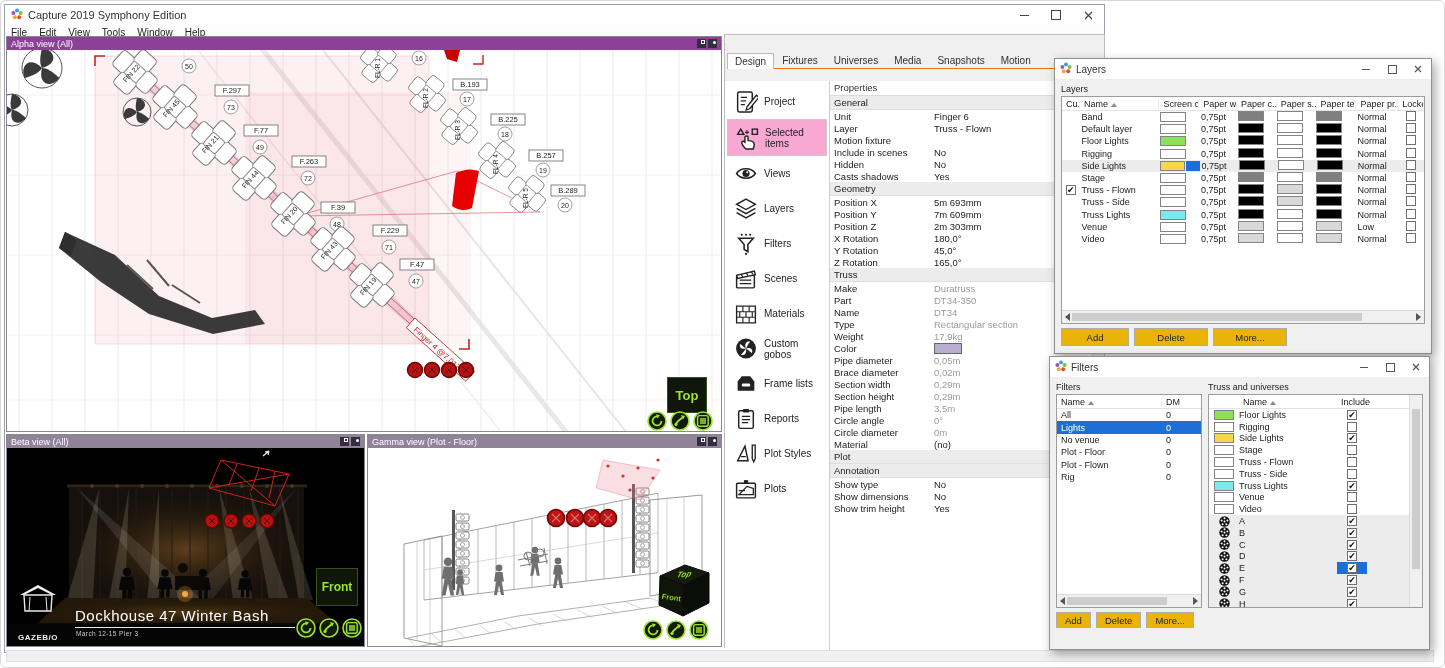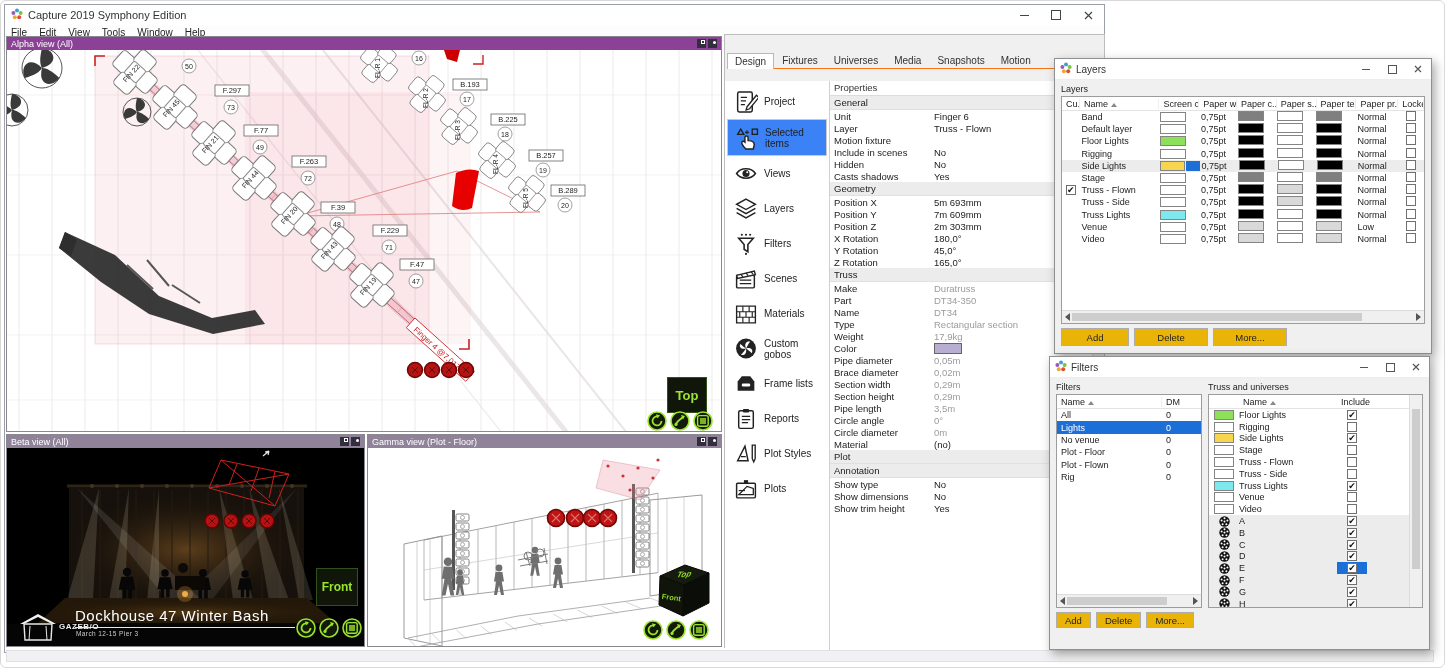--- a/index.html
+++ b/index.html
@@ -28,21 +28,21 @@
   .gbtns{position:absolute;display:flex;gap:3px;}
   
   .dpanel{position:absolute;left:723px;top:33px;width:381px;height:614px;background:#f0f0f0;
           border:1px solid #bdbdbd;box-sizing:border-box;}
   .tabs{display:flex;margin:16px 0 12px 2px;height:17px;align-items:flex-end;border-bottom:1px solid #f97316;}
   .tab{font-size:10px;color:#333;padding:2px 7px 2px 7px;border:1px solid transparent;border-bottom:none;}
   .tab.active{background:#fff;border-color:#b9b9b9;position:relative;top:1px;}
   .dbody{display:flex;height:calc(100% - 34px);}
   .dside{width:104px;background:#fff;border-right:1px solid #cfcfcf;padding-top:3px;}
   .ditem{height:35px;display:flex;align-items:center;margin:0 2px;}
-  .ditem.active{background:#3b82f6;border:1px solid #c9c9c9;}
+  .ditem.active{background:#f9a8d4;border:1px solid #c9c9c9;}
   .ditem svg{margin:0 6px 0 7px;flex:none;}
   .ditem .lbl{font-size:10px;color:#222;}
   .props{flex:1;background:#fff;overflow:hidden;position:relative;}
   .prophead{height:13px;font-size:9.5px;color:#333;padding:1px 0 0 4px;border-bottom:1px solid #dcdcdc;}
   .psec{height:12px;background:#ececec;font-size:9.5px;color:#222;padding:1px 0 0 4px;border-bottom:1px solid #e0e0e0;}
   .prow{display:flex;height:12px;font-size:9.5px;align-items:center;}
   .prow .pl{width:100px;padding-left:4px;color:#222;flex:none;}
   .prow .pv{flex:1;color:#222;}
   .prow .pv.muted{color:#9b9b9b;}
   .pscroll{position:absolute;right:0;top:0;bottom:0;width:11px;background:#f2f2f2;border-left:1px solid #dcdcdc;}
@@ -70,21 +70,21 @@
   .ar-r{border-top:4px solid transparent;border-bottom:4px solid transparent;border-left:5px solid #555;margin-right:3px;}
   .vscroll{position:absolute;top:0;bottom:0;right:0;width:12px;background:#f0f0f0;border-left:1px solid #dcdcdc;}
   .vs-thumb{position:absolute;left:2px;right:2px;background:#cdcdcd;}
   .btnrow{display:flex;gap:5px;margin:4px 0 0 6px;}
   .pushbtn{background:#eab308;border:1px solid #adadad;font-size:9.5px;color:#222;height:16px;
            display:flex;align-items:center;justify-content:center;padding:0 10px;}
   
   .beta-title{position:absolute;color:#fff;font-size:15px;letter-spacing:.5px;}
   .beta-underline{position:absolute;height:1px;background:#e8e8e8;}
   .beta-sub{position:absolute;color:#cfcfcf;font-size:6.5px;letter-spacing:.4px;}
-  .gazebo{position:absolute;display:flex;flex-direction:row;align-items:center;}
+  .gazebo{position:absolute;display:flex;flex-direction:column;align-items:center;gap:22px;}
   .gazebo .gtxt{color:#f0f0f0;font-size:8px;font-weight:bold;letter-spacing:.5px;margin-top:-2px;}
 </style>
 </head>
 <body>
 
 <div class="stage">
 
   <div class="app">
     <div class="titlebar">
       <span id="app-logo" style="margin-left:6px"><svg width="12" height="12" viewBox="0 0 12 12">

